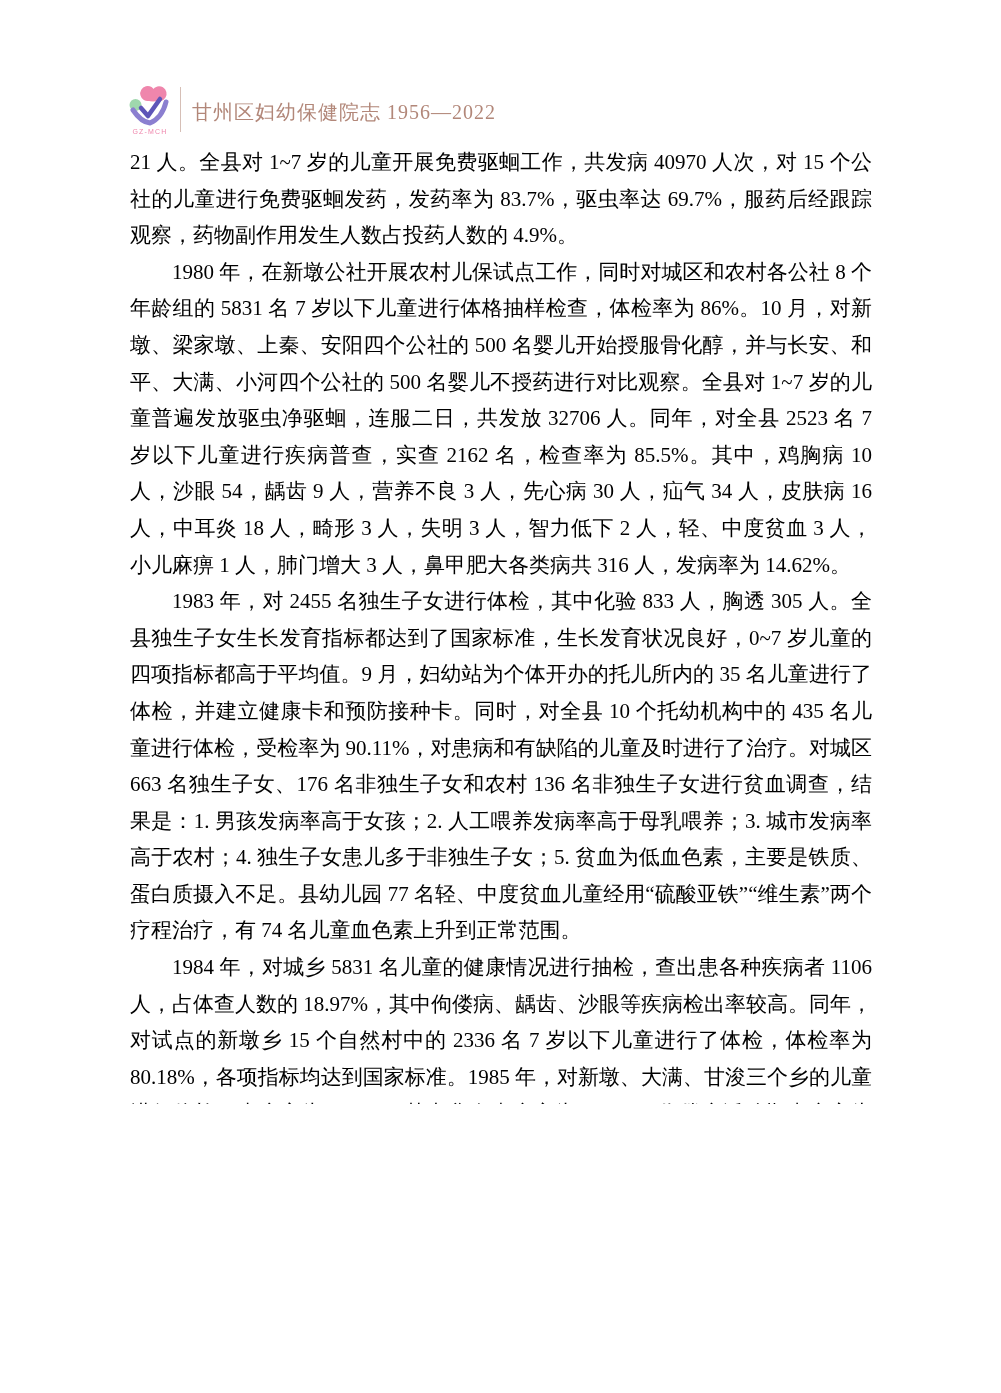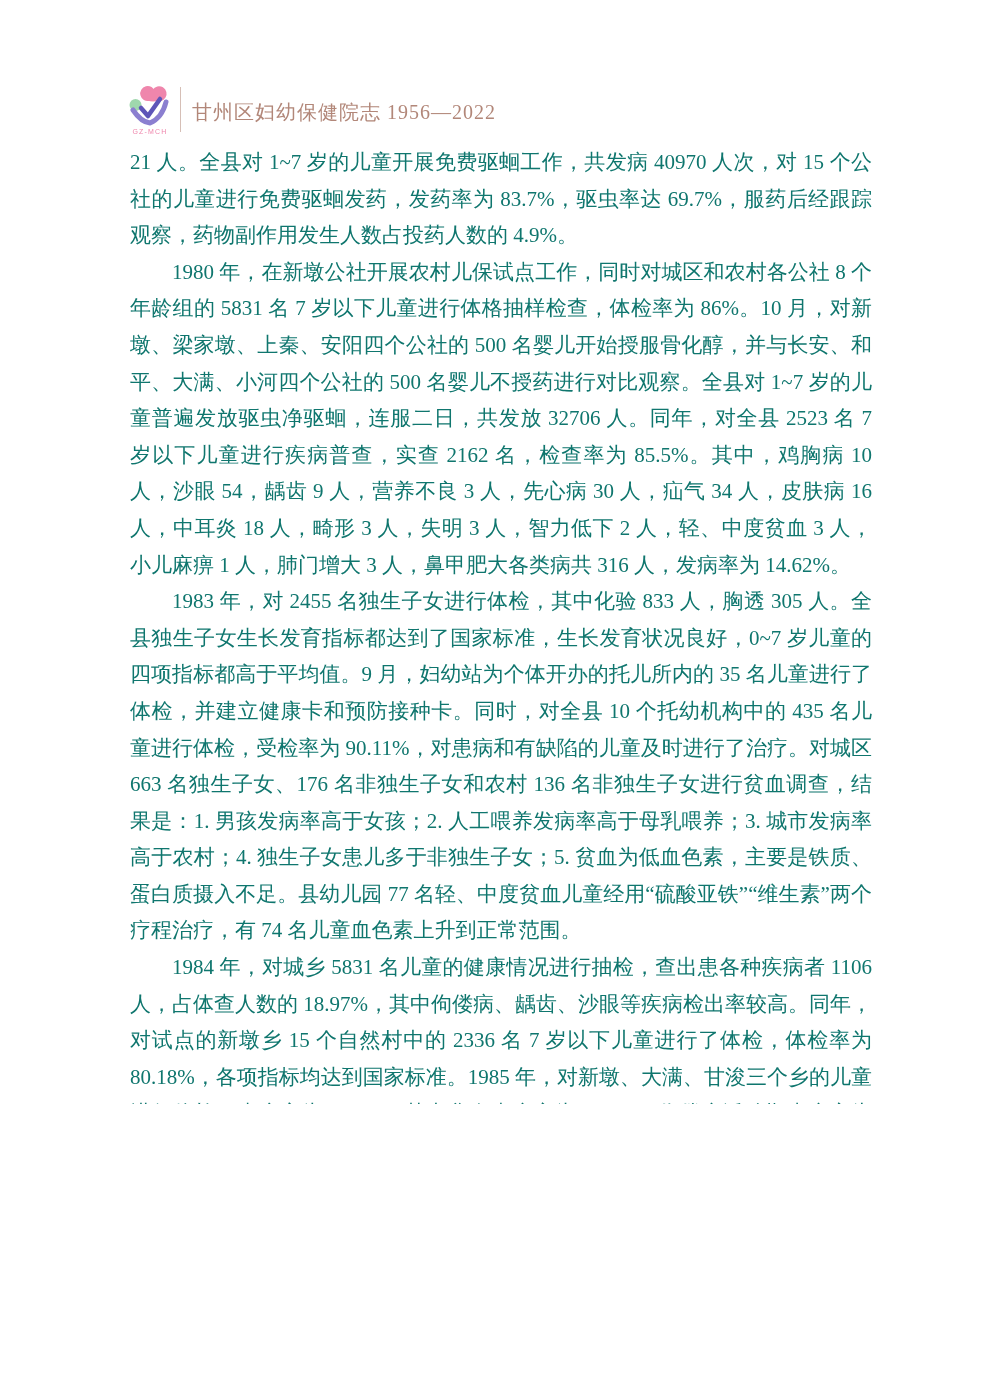--- a/index.html
+++ b/index.html
@@ -96,21 +96,21 @@
       <path d="M14 26 L21 34 L33 17" fill="none" stroke="#5e55b8" stroke-width="4.5" stroke-linecap="round" stroke-linejoin="round"></path>
 
       <text x="23" y="52" text-anchor="middle" font-family="Liberation Sans, sans-serif" font-size="7" letter-spacing="1.2" fill="#ef86ac">GZ-MCH</text>
     </svg>
   </div>
 
   <div class="header-divider"></div>
 
   <div class="header-title" style="color: rgb(178, 135, 121);">甘州区妇幼保健院志 1956—2022</div>
 
-  <div class="body-text" style="color: #0f766e;">
+  <div class="body-text" style="color: #000000;">
       <p class="para">21 人。全县对 1~7 岁的儿童开展免费驱蛔工作，共发病 40970 人次，对 15 个公社的儿童进行免费驱蛔发药，发药率为 83.7%，驱虫率达 69.7%，服药后经跟踪观察，药物副作用发生人数占投药人数的 4.9%。</p>
       <p class="para indent">1980 年，在新墩公社开展农村儿保试点工作，同时对城区和农村各公社 8 个年龄组的 5831 名 7 岁以下儿童进行体格抽样检查，体检率为 86%。10 月，对新墩、梁家墩、上秦、安阳四个公社的 500 名婴儿开始授服骨化醇，并与长安、和平、大满、小河四个公社的 500 名婴儿不授药进行对比观察。全县对 1~7 岁的儿童普遍发放驱虫净驱蛔，连服二日，共发放 32706 人。同年，对全县 2523 名 7 岁以下儿童进行疾病普查，实查 2162 名，检查率为 85.5%。其中，鸡胸病 10 人，沙眼 54，龋齿 9 人，营养不良 3 人，先心病 30 人，疝气 34 人，皮肤病 16 人，中耳炎 18 人，畸形 3 人，失明 3 人，智力低下 2 人，轻、中度贫血 3 人，小儿麻痹 1 人，肺门增大 3 人，鼻甲肥大各类病共 316 人，发病率为 14.62%。</p>
       <p class="para indent">1983 年，对 2455 名独生子女进行体检，其中化验 833 人，胸透 305 人。全县独生子女生长发育指标都达到了国家标准，生长发育状况良好，0~7 岁儿童的四项指标都高于平均值。9 月，妇幼站为个体开办的托儿所内的 35 名儿童进行了体检，并建立健康卡和预防接种卡。同时，对全县 10 个托幼机构中的 435 名儿童进行体检，受检率为 90.11%，对患病和有缺陷的儿童及时进行了治疗。对城区 663 名独生子女、176 名非独生子女和农村 136 名非独生子女进行贫血调查，结果是：1. 男孩发病率高于女孩；2. 人工喂养发病率高于母乳喂养；3. 城市发病率高于农村；4. 独生子女患儿多于非独生子女；5. 贫血为低血色素，主要是铁质、蛋白质摄入不足。县幼儿园 77 名轻、中度贫血儿童经用“硫酸亚铁”“维生素”两个疗程治疗，有 74 名儿童血色素上升到正常范围。</p>
       <p class="para indent">1984 年，对城乡 5831 名儿童的健康情况进行抽检，查出患各种疾病者 1106 人，占体查人数的 18.97%，其中佝偻病、龋齿、沙眼等疾病检出率较高。同年，对试点的新墩乡 15 个自然村中的 2336 名 7 岁以下儿童进行了体检，体检率为 80.18%，各项指标均达到国家标准。1985 年，对新墩、大满、甘浚三个乡的儿童进行体检，患病率为 10.2%，其中贫血患病率为 28.2%，佝偻病活动期患病率为 88.0%，Ⅱ度营养不良患病率为 4.27%，有缺陷的儿童占体检人数的 40.28%，体检中把查出的活动期佝偻病、Ⅱ度贫血儿童作为重点保健对象，实行专案管理，及时治疗。</p>
       <p class="para indent">1978 年 6 月，《小儿“四病”防治方案》下发，将小儿佝偻病、营养性缺铁性贫血、肺炎、腹泻为儿童的四种常见病（简称“四病”）列为防治内容。市妇幼保健站组织各</p>
     </div>
 
   <div class="page-footer">
     <span>·</span>
     <span>126</span>

